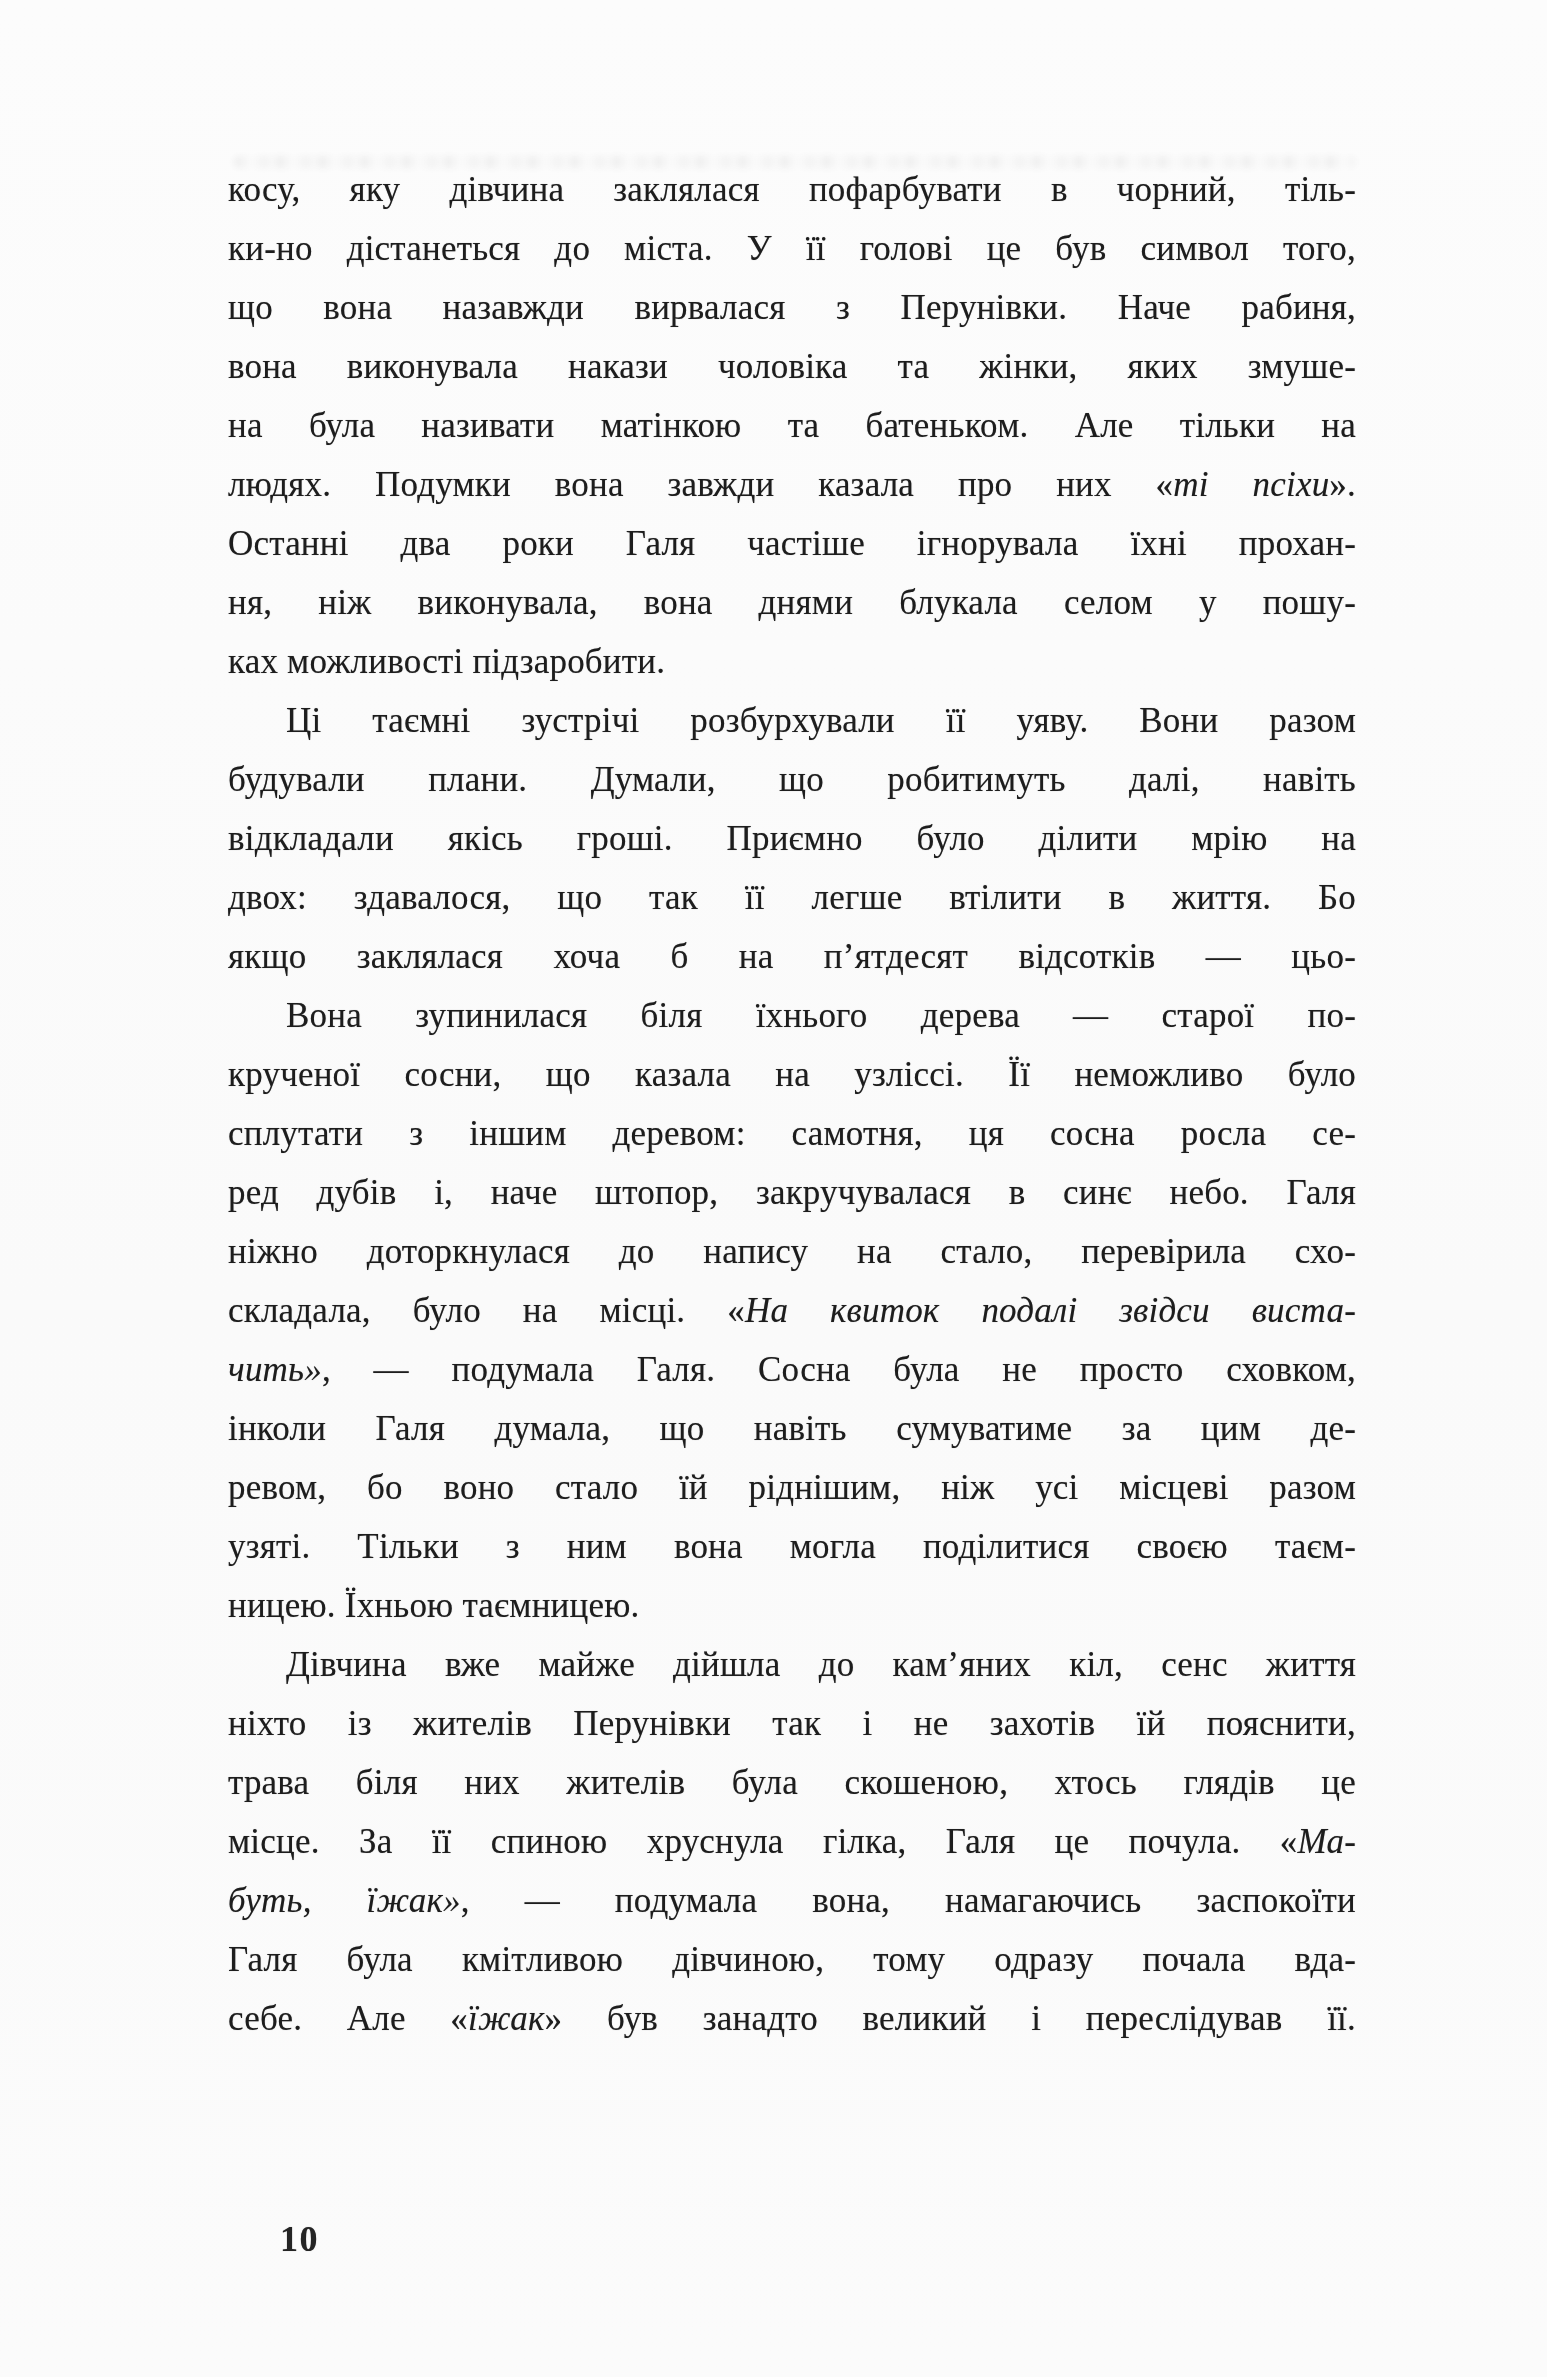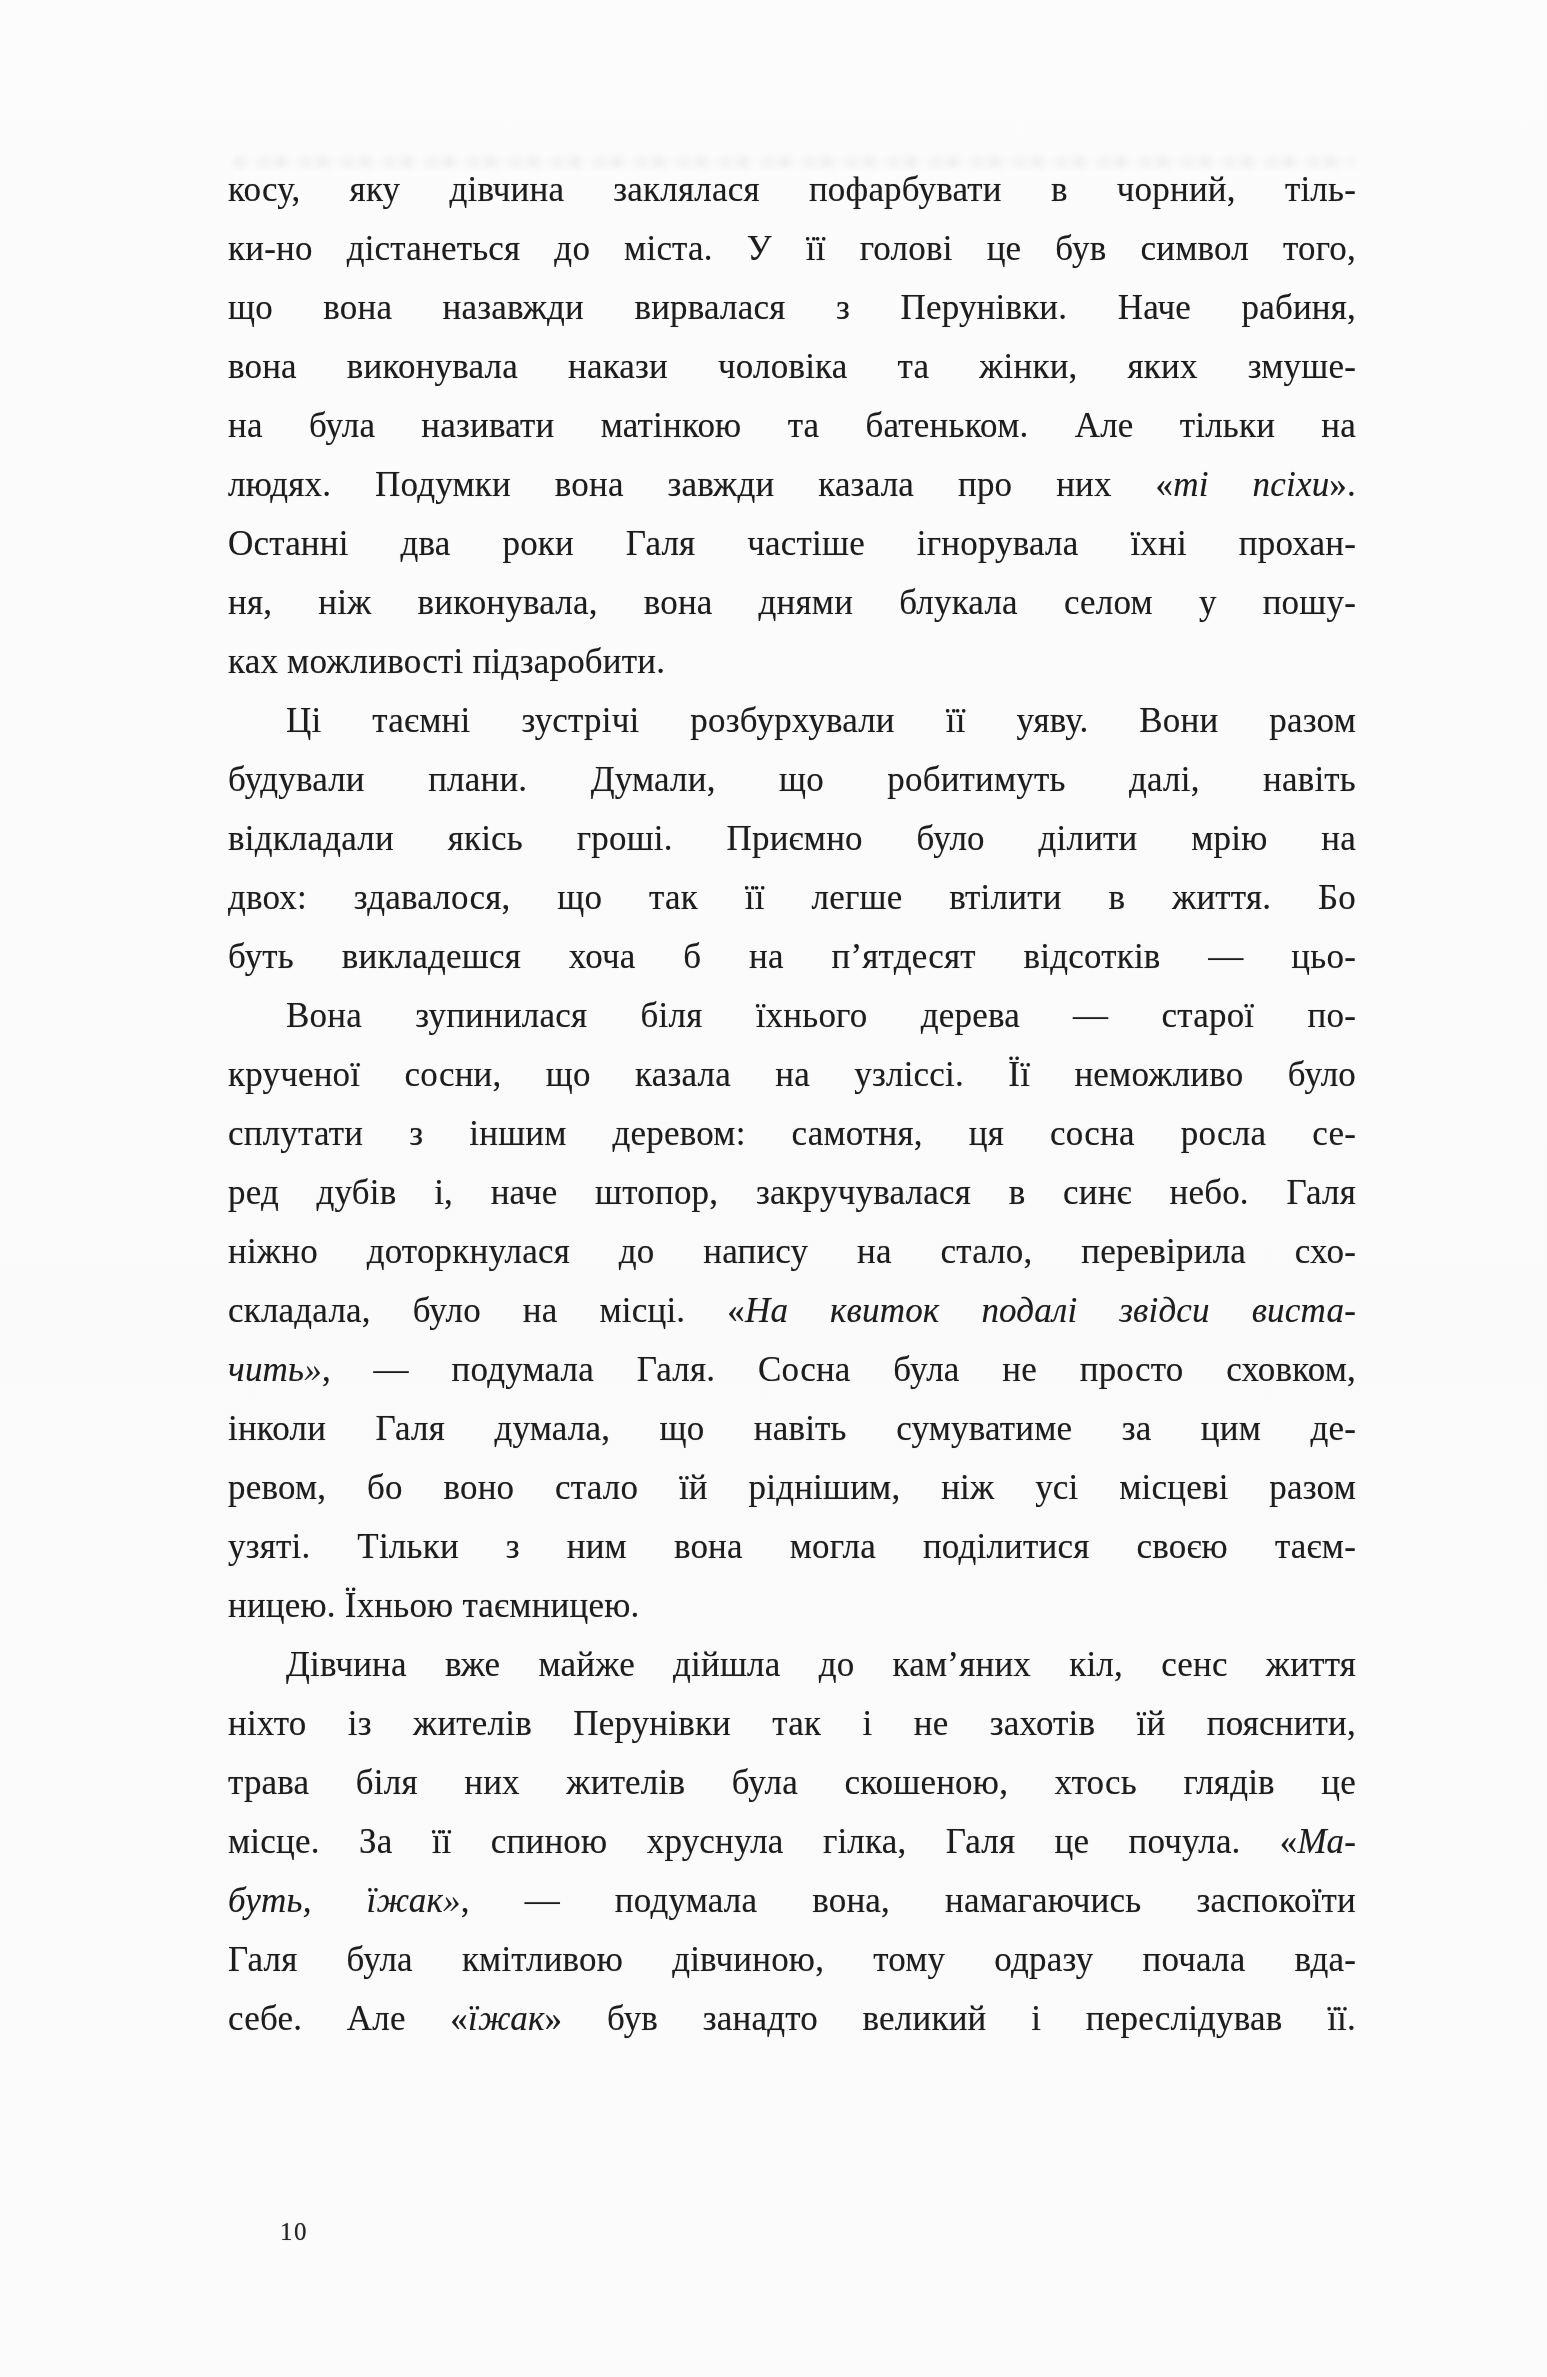--- a/index.html
+++ b/index.html
@@ -36,22 +36,22 @@
     letter-spacing: 0.2px;
   }
   .line.endp { text-align-last: left; }
   .para .line:first-child { text-indent: 58px; }
   .para.noindent .line:first-child { text-indent: 0; }
   .line em { font-style: italic; }
   .folio {
     position: absolute;
     left: 280px;
     top: 2218px;
-    font-size: 25px;
-    font-weight: normal;
+    font-size: 36px;
+    font-weight: bold;
     letter-spacing: 1.6px;
     color: #242424;
     text-shadow: 0 0 0.8px rgba(30,30,30,0.5);
   }
   .ghost {
     position: absolute;
     left: 234px;
     top: 156px;
     width: 1122px;
     height: 12px;
@@ -80,21 +80,21 @@
         <div class="line"><span>людях. Подумки вона завжди казала про них «</span><em>ті псіхи</em><span>».</span></div>
         <div class="line"><span>Останні два роки Галя частіше ігнорувала їхні прохан-</span></div>
         <div class="line"><span>ня, ніж виконувала, вона днями блукала селом у пошу-</span></div>
         <div class="line endp"><span>ках можливості підзаробити.</span></div>
       </div>
       <div class="para">
         <div class="line"><span>Ці таємні зустрічі розбурхували її уяву. Вони разом</span></div>
         <div class="line"><span>будували плани. Думали, що робитимуть далі, навіть</span></div>
         <div class="line"><span>відкладали якісь гроші. Приємно було ділити мрію на</span></div>
         <div class="line"><span>двох: здавалося, що так її легше втілити в життя. Бо</span></div>
-        <div class="line"><span>буть викладешся хоча б на п’ятдесят відсотків — цьо-</span></div>
+        <div class="line"><span>якщо заклялася хоча б на п’ятдесят відсотків — цьо-</span></div>
       </div>
       <div class="para">
         <div class="line"><span>Вона зупинилася біля їхнього дерева — старої по-</span></div>
         <div class="line"><span>крученої сосни, що казала на узліссі. Її неможливо було</span></div>
         <div class="line"><span>сплутати з іншим деревом: самотня, ця сосна росла се-</span></div>
         <div class="line"><span>ред дубів і, наче штопор, закручувалася в синє небо. Галя</span></div>
         <div class="line"><span>ніжно доторкнулася до напису на стало, перевірила схо-</span></div>
         <div class="line"><span>складала, було на місці. «</span><em>На квиток подалі звідси виста-</em></div>
         <div class="line"><em>чить»</em><span>, — подумала Галя. Сосна була не просто сховком,</span></div>
         <div class="line"><span>інколи Галя думала, що навіть сумуватиме за цим де-</span></div>

